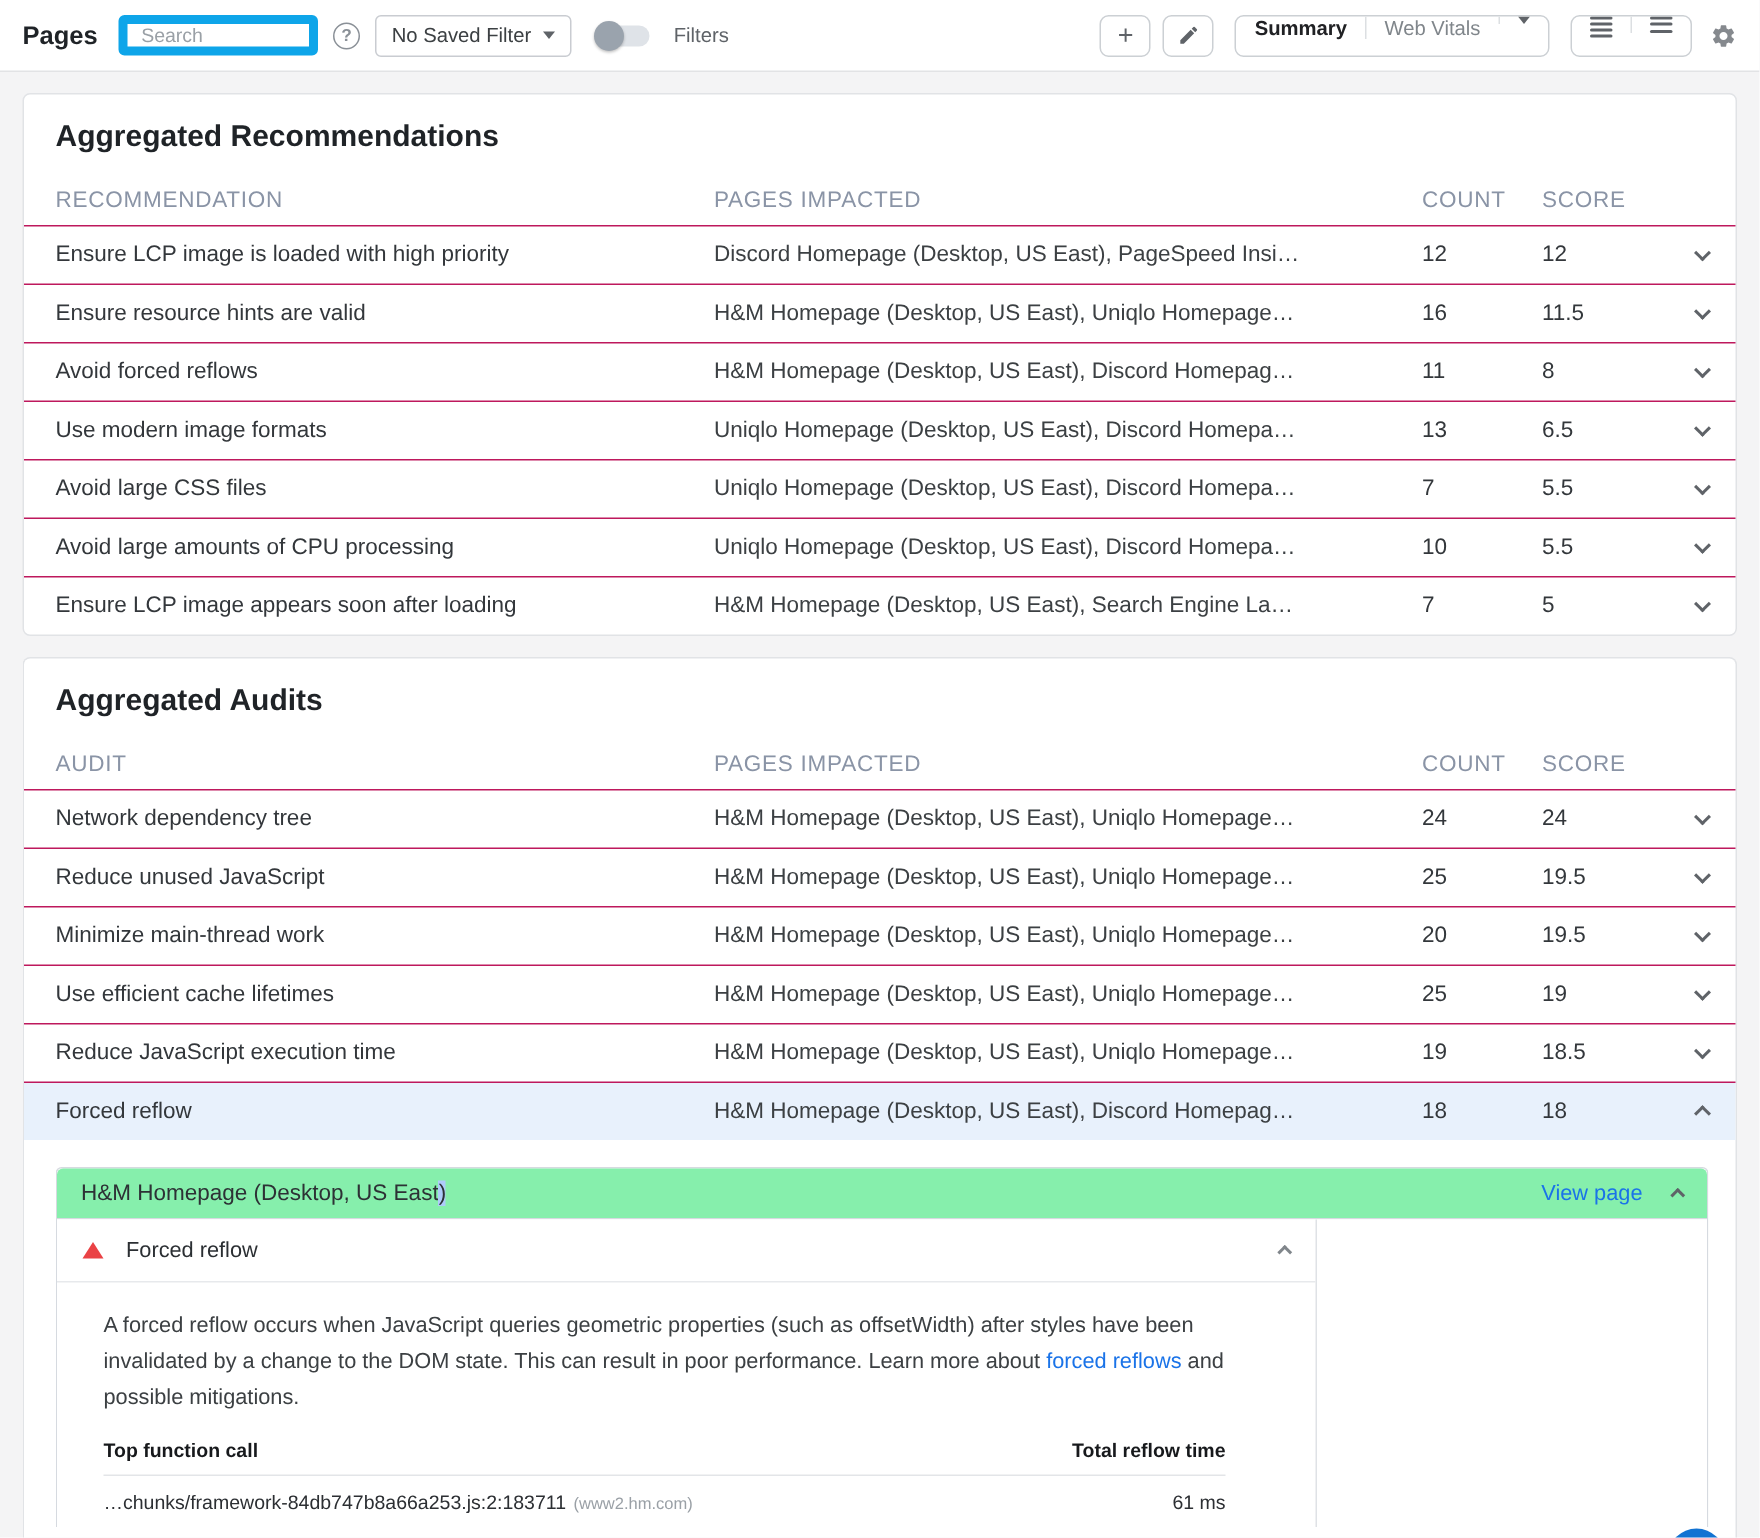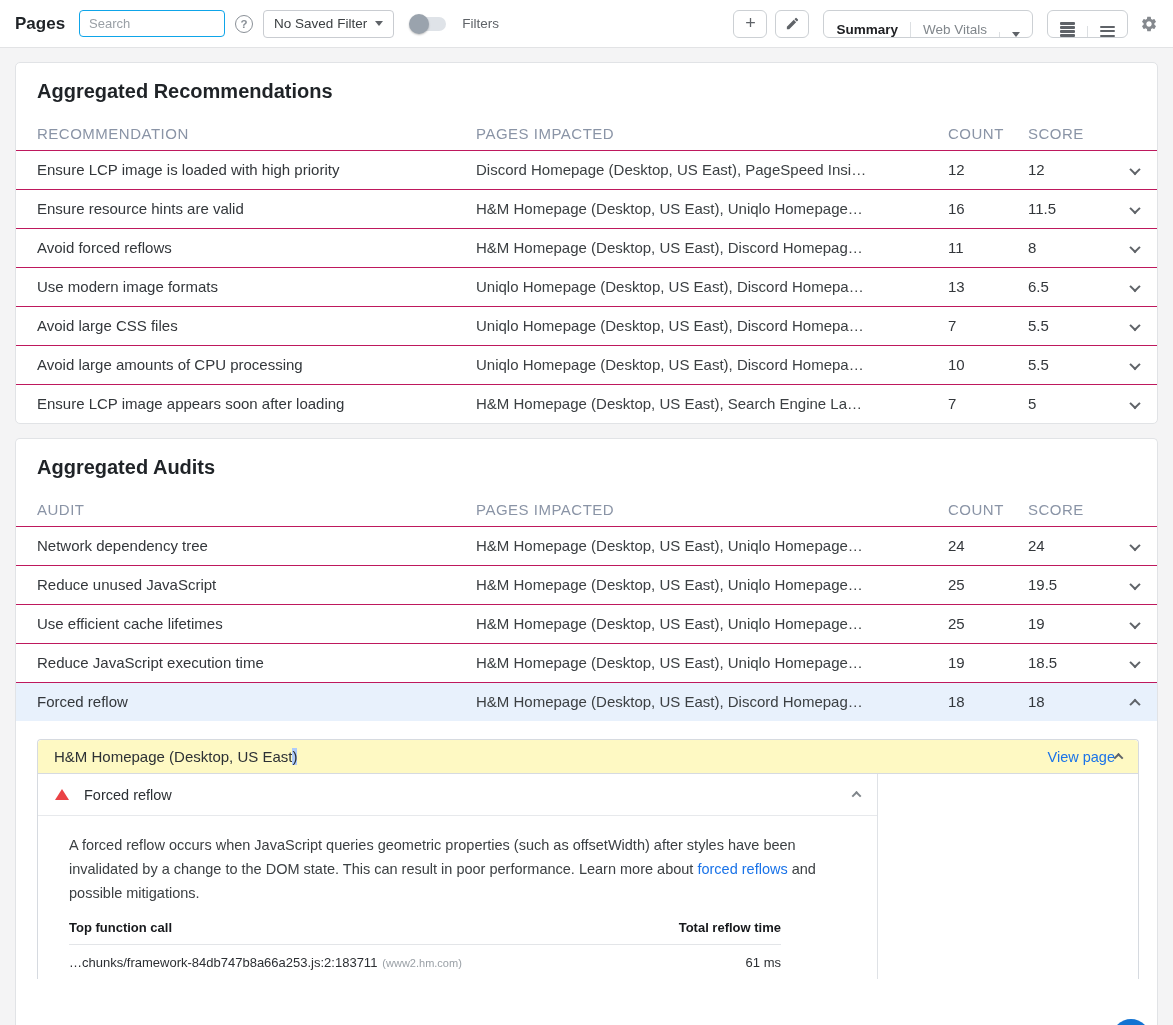--- a/index.html
+++ b/index.html
@@ -11,21 +11,21 @@
     position: relative;
   }
 
   
   .topbar {
     height: 48px; background: #fff; border-bottom: 1px solid #e2e3e5;
     display: flex; align-items: center; gap: 10px; padding: 0 15px;
   }
   .app-title { font-size: 17px; font-weight: 700; color: #1f2327; margin-right: 4px; text-align: right; }
   .search-input {
-    width: 146px; height: 27px; border: 1px solid #0ea5e9; border-radius: 4px;
+    width: 133px; height: 27px; border: 6px solid #0ea5e9; border-radius: 4px;
     padding: 0 9px; font-size: 13px; font-family: inherit; color: #3c4043; outline: none;
   }
   .search-input::placeholder { color: #9aa0a6; }
   .help-circ {
     width: 18px; height: 18px; border: 1.5px solid #8a9097; border-radius: 50%;
     color: #8a9097; font-size: 11.5px; font-weight: 700; display: flex;
     align-items: center; justify-content: center; cursor: default;
   }
   .dd-btn {
     height: 28px; background: #fff; border: 1px solid #c9ccd1; border-radius: 4px;
@@ -42,21 +42,21 @@
     border-radius: 50%; background: #9aa3ad; box-shadow: 0 1px 2px rgba(0,0,0,.25);
   }
   .filters-label { font-size: 13.5px; color: #5f6368; margin-left: 6px; }
   .topbar-right { margin-left: auto; display: flex; align-items: center; gap: 8px; }
   .icon-btn {
     width: 34px; height: 28px; border: 1px solid #ccd0d4; border-radius: 6px;
     background: #fff; display: flex; align-items: center; justify-content: center;
     color: #5f6368; font-size: 18px; cursor: pointer;
   }
   .seg {
-    display: flex; align-items: flex-end; border: 1px solid #ccd0d4; border-radius: 6px;
+    display: flex; align-items: flex-start; border: 1px solid #ccd0d4; border-radius: 6px;
     background: #fff; height: 28px; overflow: hidden; margin-left: 6px;
   }
   .seg-cell {
     display: flex; align-items: center; padding: 0 12px; font-size: 13.5px;
     cursor: pointer; border-left: 1px solid #dcdfe2;
   }
   .seg-cell:first-child { border-left: none; }
   .seg-cell.sel-tab { font-weight: 700; color: #202124; }
   .seg-cell.dim { color: #80868b; }
   .icbar { width: 15px; display: flex; flex-direction: column; gap: 2.5px; }
@@ -92,44 +92,44 @@
     display: inline-block; width: 8px; height: 8px;
     border-right: 2px solid #5f6368; border-bottom: 2px solid #5f6368;
   }
   .chev.down { transform: rotate(45deg) translate(-1px,-1px); }
   .chev.up   { transform: rotate(-135deg) translate(-1px,-1px); }
   .chev.sm   { width: 7px; height: 7px; }
 
   
   .expand-wrap { margin: 18px 18px 0 21px; border: 1px solid #d6dae0; border-bottom: none; border-radius: 4px 4px 0 0; }
   .panel-head {
-    background: #fef9c3; border-bottom: 1px solid #d6dae0;
+    background: #86efac; border-bottom: 1px solid #d6dae0;
     display: flex; align-items: center; padding: 8px 16px; border-radius: 4px 4px 0 0;
   }
   .panel-title { font-size: 15px; color: #2d3135; }
   .panel-title .sel-hl { background: #aecbfa; }
-  .panel-right { margin-left: auto; display: flex; align-items: center; }
+  .panel-right { margin-left: auto; display: flex; align-items: center; gap: 20px; }
   .view-page { font-size: 14.5px; color: #1a73e8; text-decoration: none; cursor: pointer; }
   .panel-body { background: #fff; min-height: 205px; display: flex; }
   .audit-card { width: 840px; border-right: 1px solid #dfe2e6; }
   .audit-card-head {
     display: flex; align-items: center; gap: 15px; height: 42px; padding: 0 17px;
     border-bottom: 1px solid #e7e9ec; cursor: pointer;
   }
   .warn-tri {
     width: 0; height: 0; border-left: 7px solid transparent;
     border-right: 7px solid transparent; border-bottom: 11px solid #ea4245;
   }
   .audit-card-title { font-size: 14.5px; color: #2b2f33; }
   .audit-card-head .chev { margin-left: auto; border-color: #80868b; }
   .audit-desc {
     margin: 17px 25px 0 31px; font-size: 14.5px; line-height: 24px; color: #3c4043;
   }
   .desc-link { color: #1a73e8; text-decoration: none; cursor: pointer; }
-  .func-table { margin: 15px 96px 0 31px; }
+  .func-table { margin: 15px 60px 0 31px; }
   .ft-head {
     display: flex; justify-content: space-between; font-size: 13px; font-weight: 700;
     color: #17191c; padding-bottom: 9px; border-bottom: 1px solid #e3e5e8;
   }
   .ft-row { display: flex; justify-content: space-between; padding-top: 10px; font-size: 13px; color: #2c2f33; }
   .ft-host { font-size: 11px; color: #9aa0a6; margin-left: 5px; }
   .ft-time { color: #2c2f33; }
 
   .fab {
     position: absolute; left: 1112px; top: 1019px; width: 38px; height: 38px;
@@ -274,20 +274,27 @@
           <td class="c-name">Network dependency tree</td>
           <td class="c-pages">H&amp;M Homepage (Desktop, US East), Uniqlo Homepage…</td>
           <td class="c-count">24</td>
           <td class="c-score">24</td>
           <td class="c-chev"><span class="chev down"></span></td>
         </tr>
         <tr>
           <td class="c-name">Reduce unused JavaScript</td>
           <td class="c-pages">H&amp;M Homepage (Desktop, US East), Uniqlo Homepage…</td>
           <td class="c-count">25</td>
+          <td class="c-score">19.5</td>
+          <td class="c-chev"><span class="chev down"></span></td>
+        </tr>
+        <tr>
+          <td class="c-name">Minimize main-thread work</td>
+          <td class="c-pages">H&amp;M Homepage (Desktop, US East), Uniqlo Homepage…</td>
+          <td class="c-count">20</td>
           <td class="c-score">19.5</td>
           <td class="c-chev"><span class="chev down"></span></td>
         </tr>
         <tr>
           <td class="c-name">Use efficient cache lifetimes</td>
           <td class="c-pages">H&amp;M Homepage (Desktop, US East), Uniqlo Homepage…</td>
           <td class="c-count">25</td>
           <td class="c-score">19</td>
           <td class="c-chev"><span class="chev down"></span></td>
         </tr>

